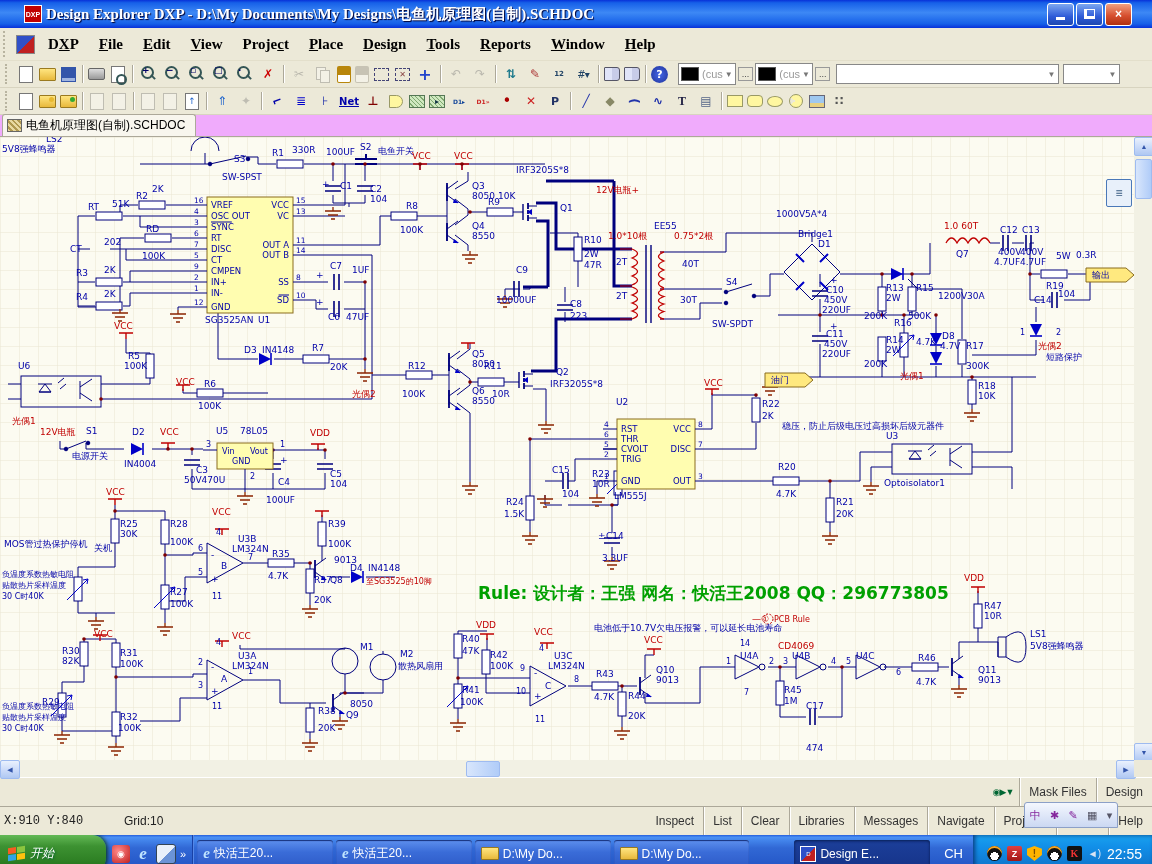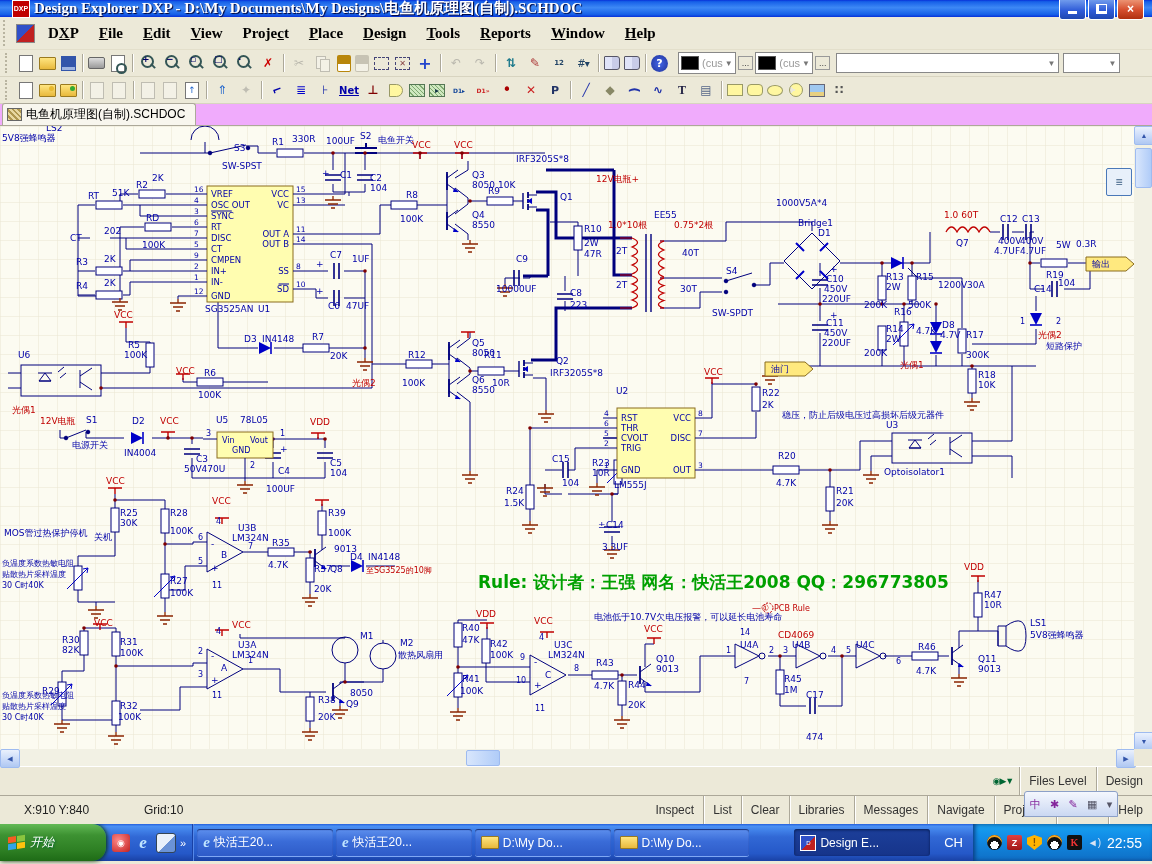--- a/index.html
+++ b/index.html
@@ -1,18 +1,18 @@
 <!DOCTYPE html>
 <html><head>
 <meta charset="utf-8">
 <style>
   html,body{margin:0;padding:0;background:#444;}
   #app{position:relative;width:1152px;height:864px;overflow:hidden;font-family:"Liberation Sans",sans-serif;background:#ECE9D8;}
   
-  #titlebar{height:17px;display:flex;align-items:center;padding:0 8px;
+  #titlebar{height:28px;display:flex;align-items:center;padding:0 20px;
     background:linear-gradient(180deg,#0831D9 0%,#1660E8 10%,#3D88F5 45%,#1660E8 85%,#0831D9 100%);}
   #title-icon{width:16px;height:16px;margin:0 4px;background:#C00000;border:1px solid #fff;
     display:inline-flex;align-items:center;justify-content:center;color:#fff;font-size:7px;font-weight:bold;}
   #title-text{flex:1;color:#fff;font-family:"Liberation Serif",serif;font-weight:bold;font-size:15px;
     white-space:nowrap;overflow:hidden;text-shadow:1px 1px 1px #003;}
   .wbtn{width:25px;height:21px;margin-left:2px;border:1px solid #fff;border-radius:3px;
     display:inline-flex;align-items:center;justify-content:center;color:#fff;font-size:12px;font-weight:bold;
     background:linear-gradient(180deg,#7CA7F0,#2E5BD8 60%,#1F47B0);}
   .wbtn.close{background:linear-gradient(180deg,#F0A080,#D75030 55%,#B03010);}
   .wbtn .mini{width:9px;height:3px;background:#fff;margin-top:8px;}
@@ -70,21 +70,21 @@
     font-size:7px;color:#3355AA;}
   .sthumb{position:absolute;border:1px solid #9EBBF0;border-radius:2px;
     background:linear-gradient(90deg,#D8E6FC,#B0CCF8);}
   #float-note{position:absolute;left:1106px;top:42px;width:24px;height:26px;background:#E8F0FA;border:1px solid #4A78B8;
     border-radius:2px;display:flex;align-items:center;justify-content:center;color:#35587F;font-size:12px;}
   
   #panelrow{height:28px;background:#ECE9D8;border-top:1px solid #fff;display:flex;align-items:center;justify-content:flex-end;}
   #statusbar{position:relative;height:28px;background:#ECE9D8;border-top:1px solid #ACA899;display:flex;align-items:center;font-size:12px;color:#222;}
   .vline{width:1px;height:100%;background:#ACA899;box-shadow:1px 0 0 #fff;}
   .flatbtn{padding:0 9px;height:100%;display:flex;align-items:center;font-size:12px;color:#333;}
-  #coords{padding-left:24px;width:120px;}
+  #coords{padding-left:4px;width:120px;font-family:Liberation Mono, monospace;}
   #gridlbl{width:90px;}
   #status-btns{margin-left:auto;display:flex;height:100%;align-items:flex-start;}
   #maskicon{font-size:9px;letter-spacing:-1px;padding:0 6px;color:#063;}
   
   #langbar{position:absolute;right:34px;top:-5px;width:92px;height:24px;background:linear-gradient(180deg,#F4F7FE,#CBD8F2);
     border:1px solid #8CA0C8;border-radius:3px 3px 0 0;display:flex;align-items:center;justify-content:space-around;z-index:5;}
   #langbar span{font-size:11px;color:#84269C;}
   #langbar span.grey{color:#556;}
   
   #taskbar{height:37px;display:flex;align-items:stretch;
@@ -1032,21 +1032,21 @@
       <div class="sbtn" style="left:0;top:0;">◀</div>
       <div class="sthumb" style="left:466px;top:1px;width:32px;height:14px;"></div>
       <div class="sbtn" style="left:1116px;top:0;">▶</div>
     </div>
     <div class="sbar" style="left:1134px;top:623px;width:18px;height:17px;background:#ECE9D8;"></div>
   </div>
 
   <div id="panelrow">
     <span id="maskicon">◉▶▼</span>
     <span class="vline"></span>
-    <span class="flatbtn">Files Level</span>
+    <span class="flatbtn">Mask Files</span>
     <span class="vline"></span>
     <span class="flatbtn">Design</span>
   </div>
 
   <div id="statusbar">
     <span id="coords">X:910 Y:840</span>
     <span id="gridlbl">Grid:10</span>
     <span id="status-btns">
         <span class="flatbtn">Inspect</span>
         <span class="vline"></span>

